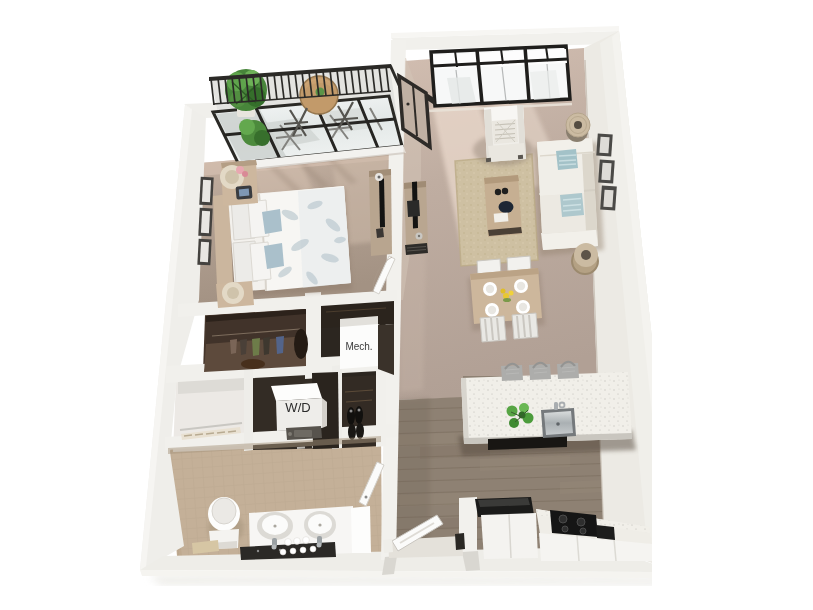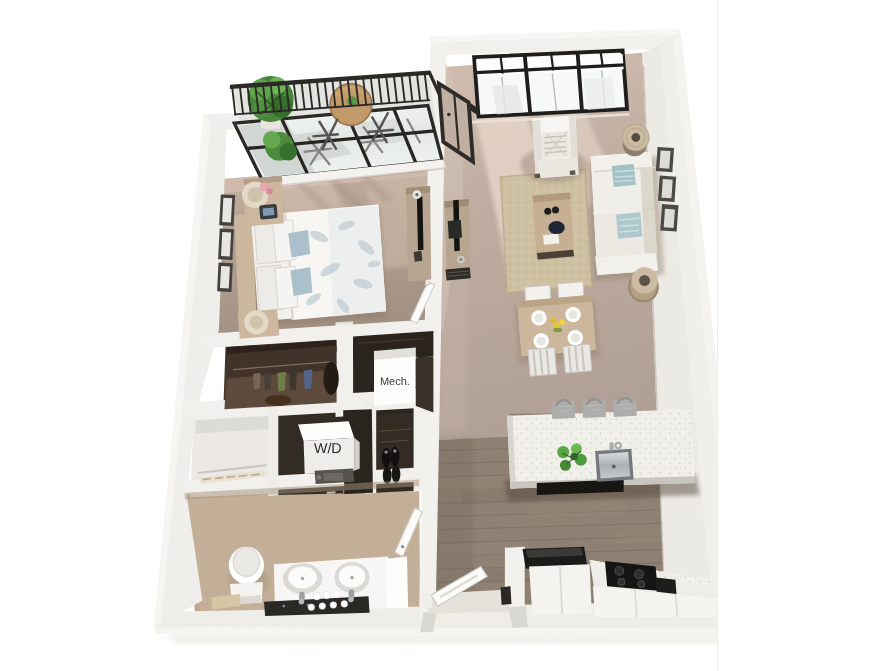--- a/index.html
+++ b/index.html
@@ -1,16 +1,16 @@
 <!DOCTYPE html>
 <html><head>
 <meta charset="utf-8">
 <style>
 html,body{margin:0;padding:0;background:#ffffff;}
-#stage{position:relative;width:652px;height:610px;background:#d946ef;overflow:hidden;
+#stage{position:relative;width:652px;height:610px;background:#0369a1;overflow:hidden;
 font-family:"Liberation Sans", sans-serif;}
 </style>
 </head>
 <body>
 <div id="stage">
 <svg width="813" height="610" viewBox="0 0 813 610">
 <defs>
 <linearGradient id="bedfloor" x1="0" y1="0" x2="0.2" y2="1">
  <stop offset="0" stop-color="#c8b4a4"></stop>
           <stop offset="0.45" stop-color="#b2a092"></stop>

